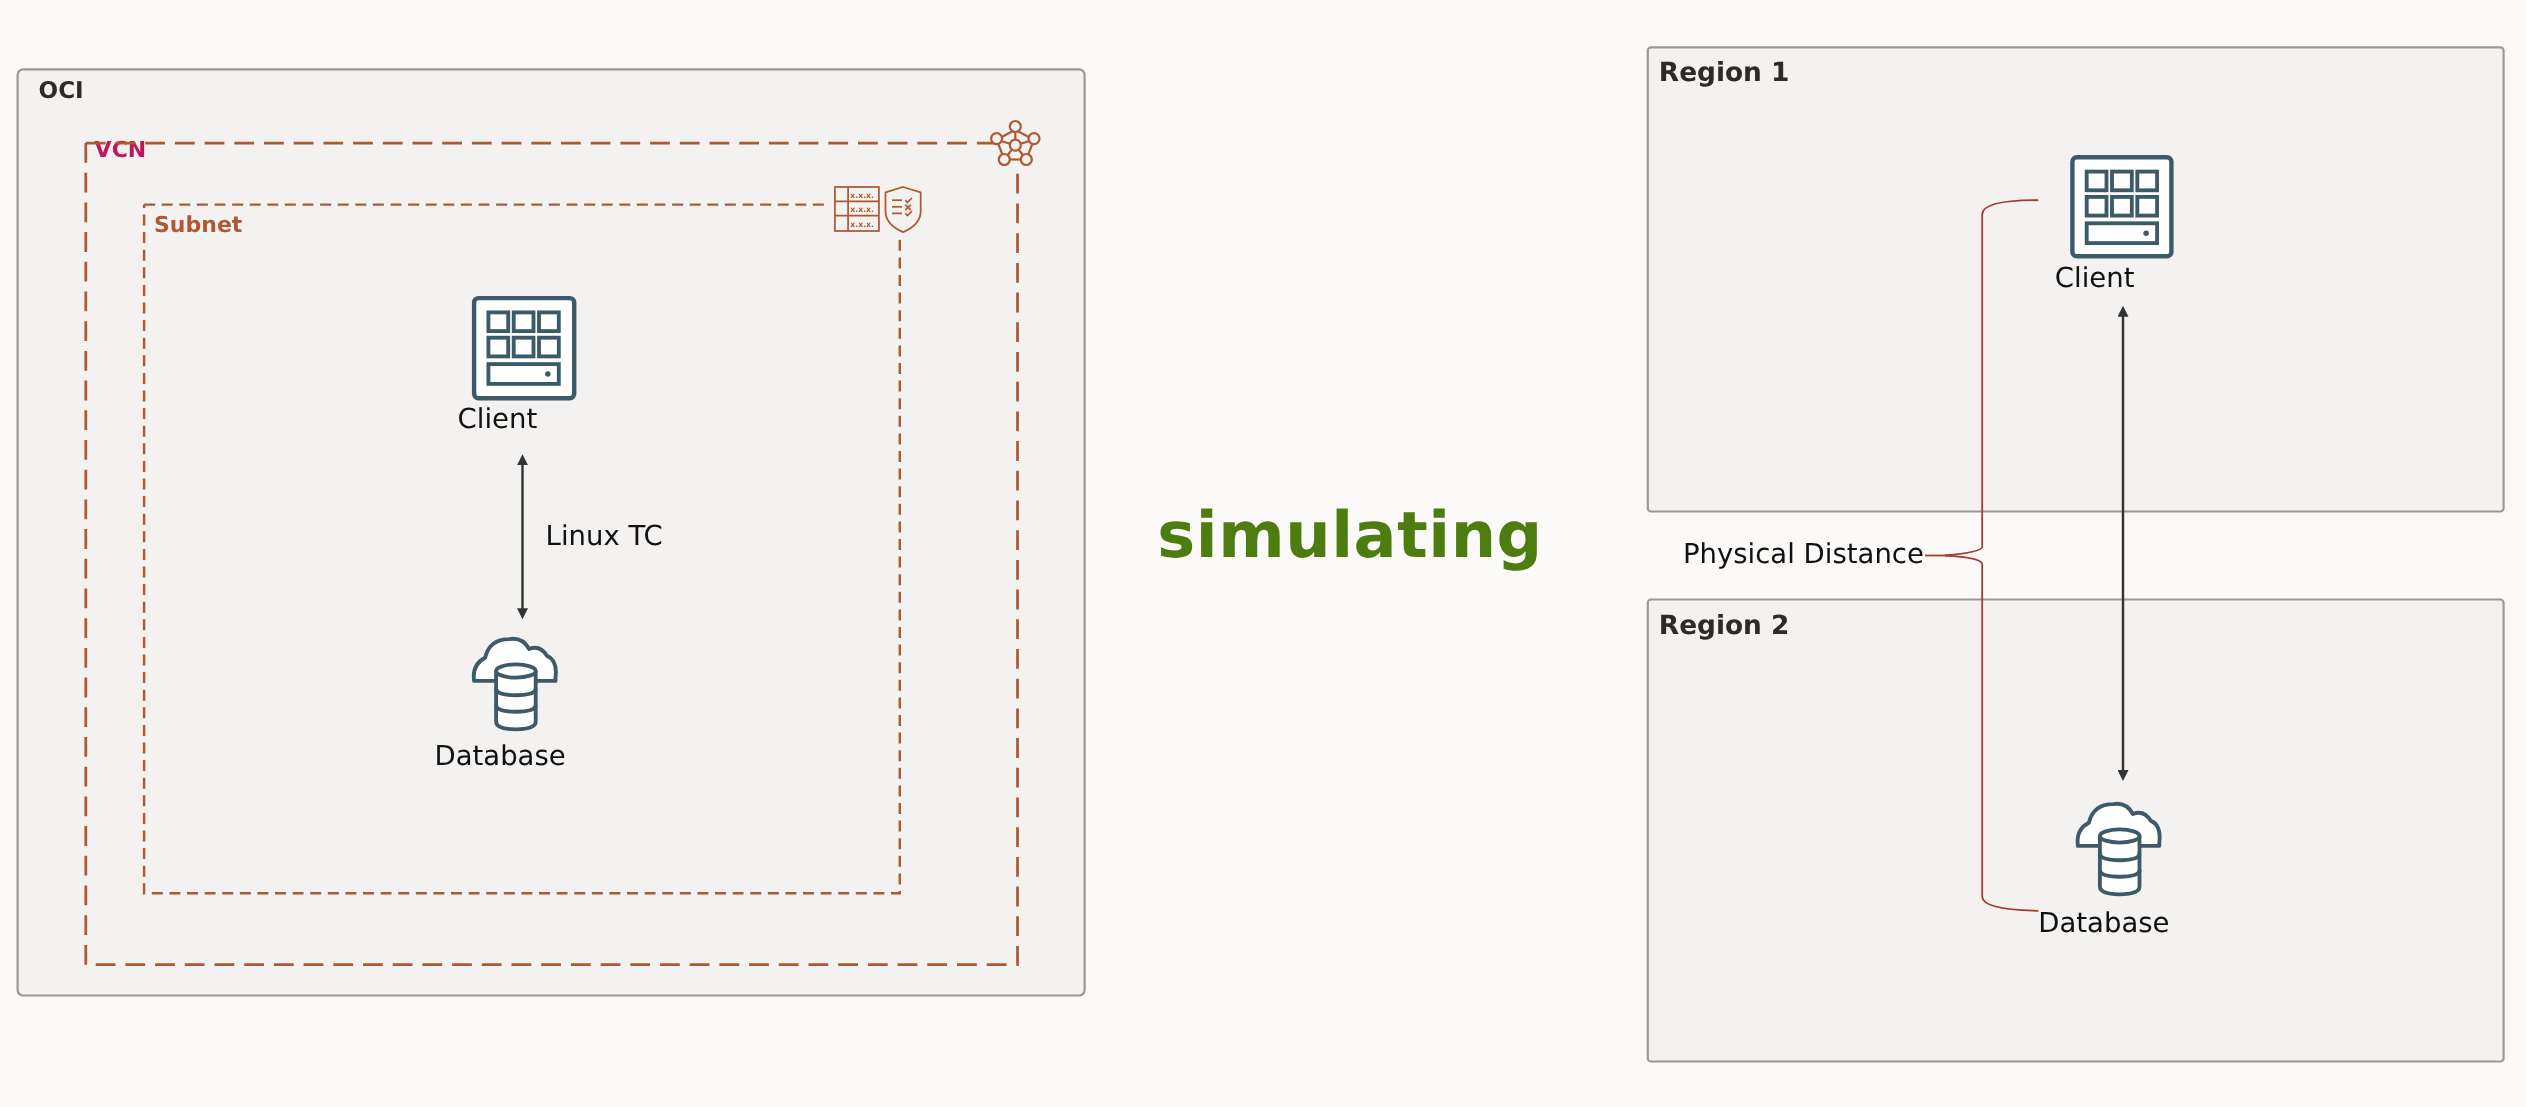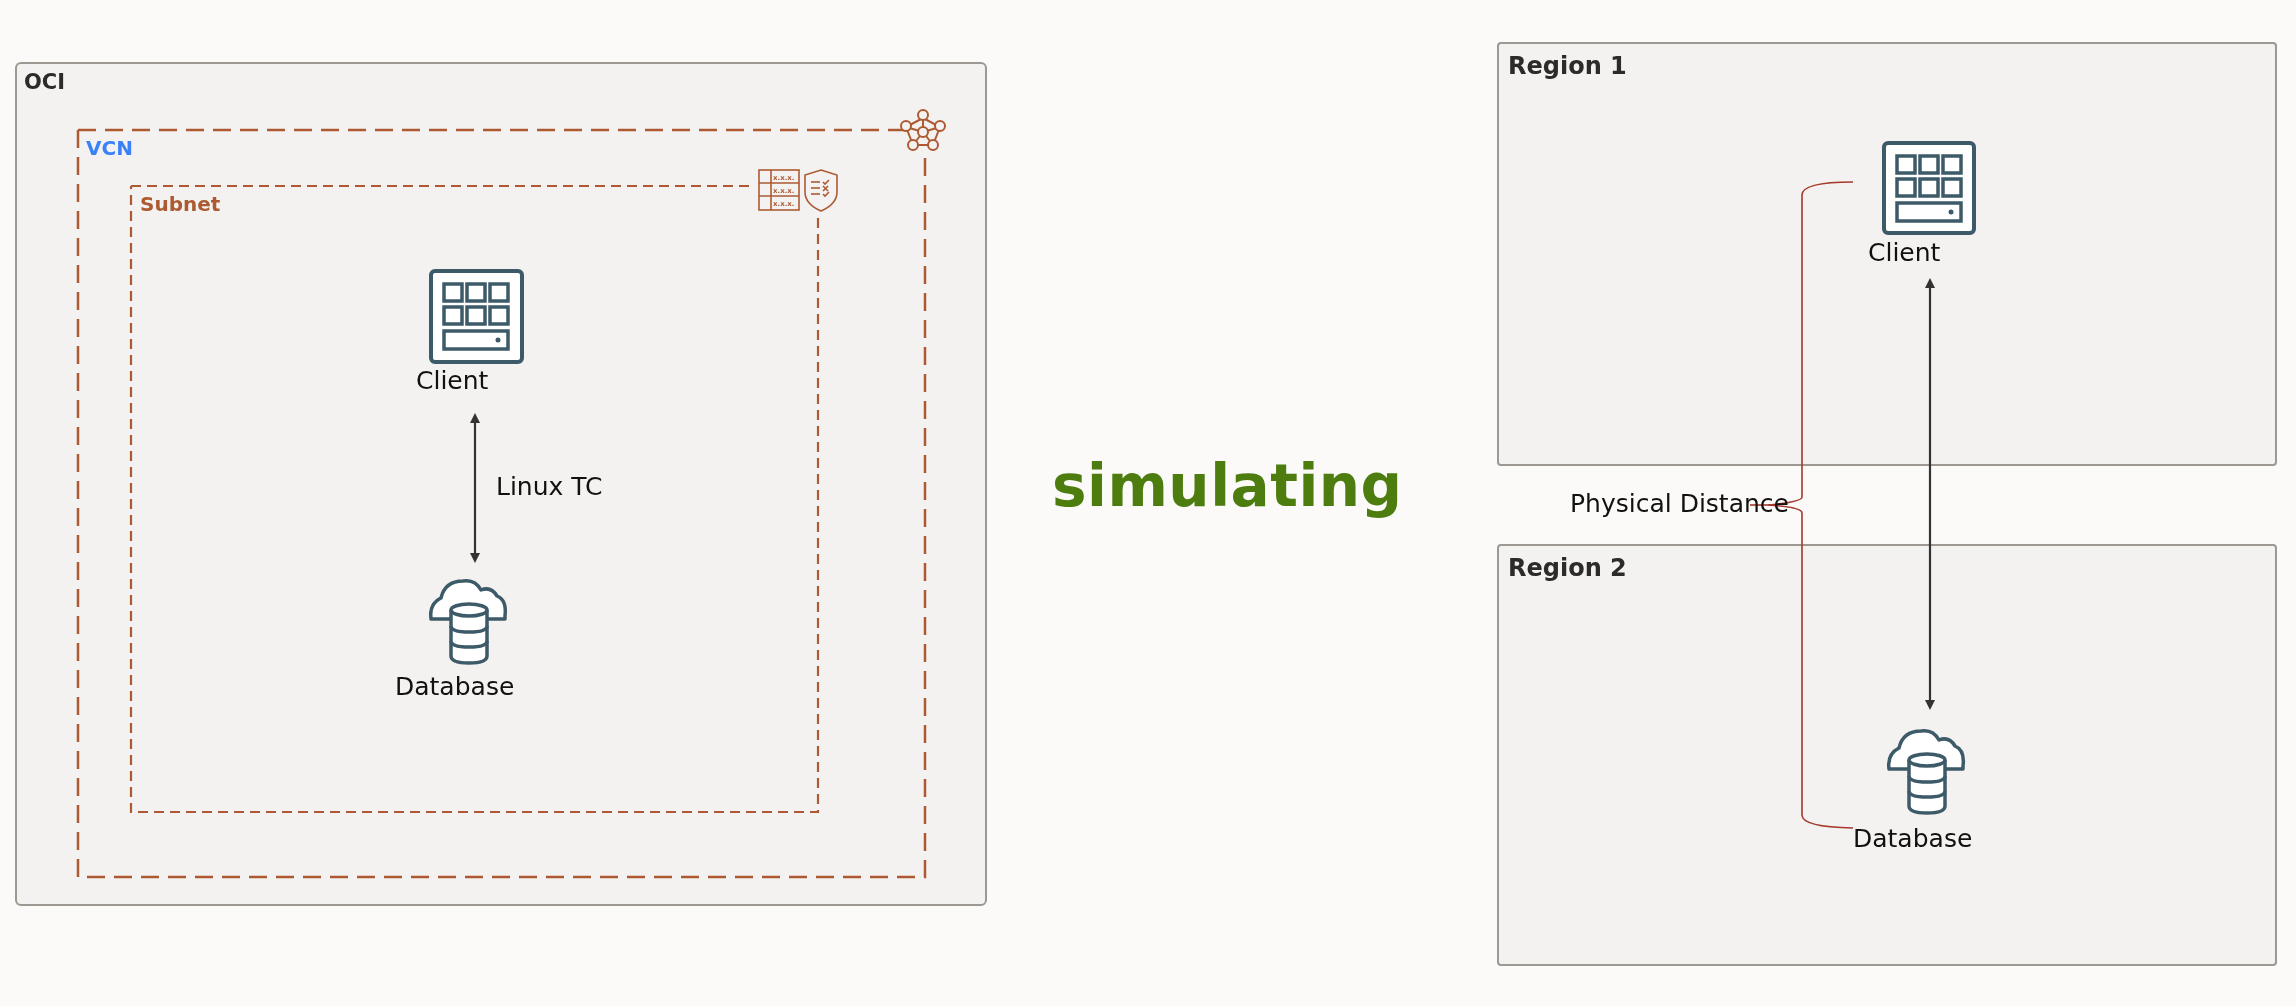--- a/index.html
+++ b/index.html
@@ -14,22 +14,22 @@
     background:#f4f2f0; border:2px solid #9e9892; border-radius:6px; box-sizing:border-box;
   }
   .region-box {
     background:#f4f2f0; border:2px solid #9e9892; border-radius:4px; box-sizing:border-box;
   }
   .region1 { left:1497px; top:42px; width:780px; height:424px; }
   .region2 { left:1497px; top:544px; width:780px; height:422px; }
   .box-title {
     font-weight:bold; color:#2d2a28; font-size:24px;
   }
-  .oci-title { left:24px; top:70px; font-size:21px; }
-  .vcn-title { left:86px; top:136px; font-size:20px; font-weight:bold; color:#3b82f6; }
+  .oci-title { left:35px; top:70px; font-size:21px; }
+  .vcn-title { left:86px; top:124px; font-size:20px; font-weight:bold; color:#be185d; }
   .subnet-title { left:140px; top:192px; font-size:20px; font-weight:bold; color:#ad5a33; }
   .region1-title { left:1508px; top:52px; }
   .region2-title { left:1508px; top:554px;text-align:right; }
   .node-label { font-size:25px; color:#111; text-align:left; }
   .edge-label { font-size:25px; color:#111; }
   .headline { left:1052px; top:452px; font-size:58px; font-weight:bold; color:#4d7c0f; letter-spacing:0.5px; }
   svg.overlay { position:absolute; left:0; top:0; }
 </style>
 </head>
 <body>
@@ -160,13 +160,13 @@
 
 <div class="abs headline">simulating</div>
 
 <div class="abs region-box region1" style="z-index:-1;"></div>
 <div class="abs region-box region2" style="z-index:-1;"></div>
 <div class="abs box-title region1-title">Region 1</div>
 <div class="abs box-title region2-title">Region 2</div>
 
 <div class="abs node-label" style="left:1868px; top:238px; width:130px;">Client</div>
 <div class="abs node-label" style="left:1853px; top:824px; width:160px;">Database</div>
-<div class="abs edge-label" style="left:1530px; top:489px;margin-left:40px;">Physical Distance</div>
+<div class="abs edge-label" style="left:1530px; top:489px;">Physical Distance</div>
 
 </body></html>

